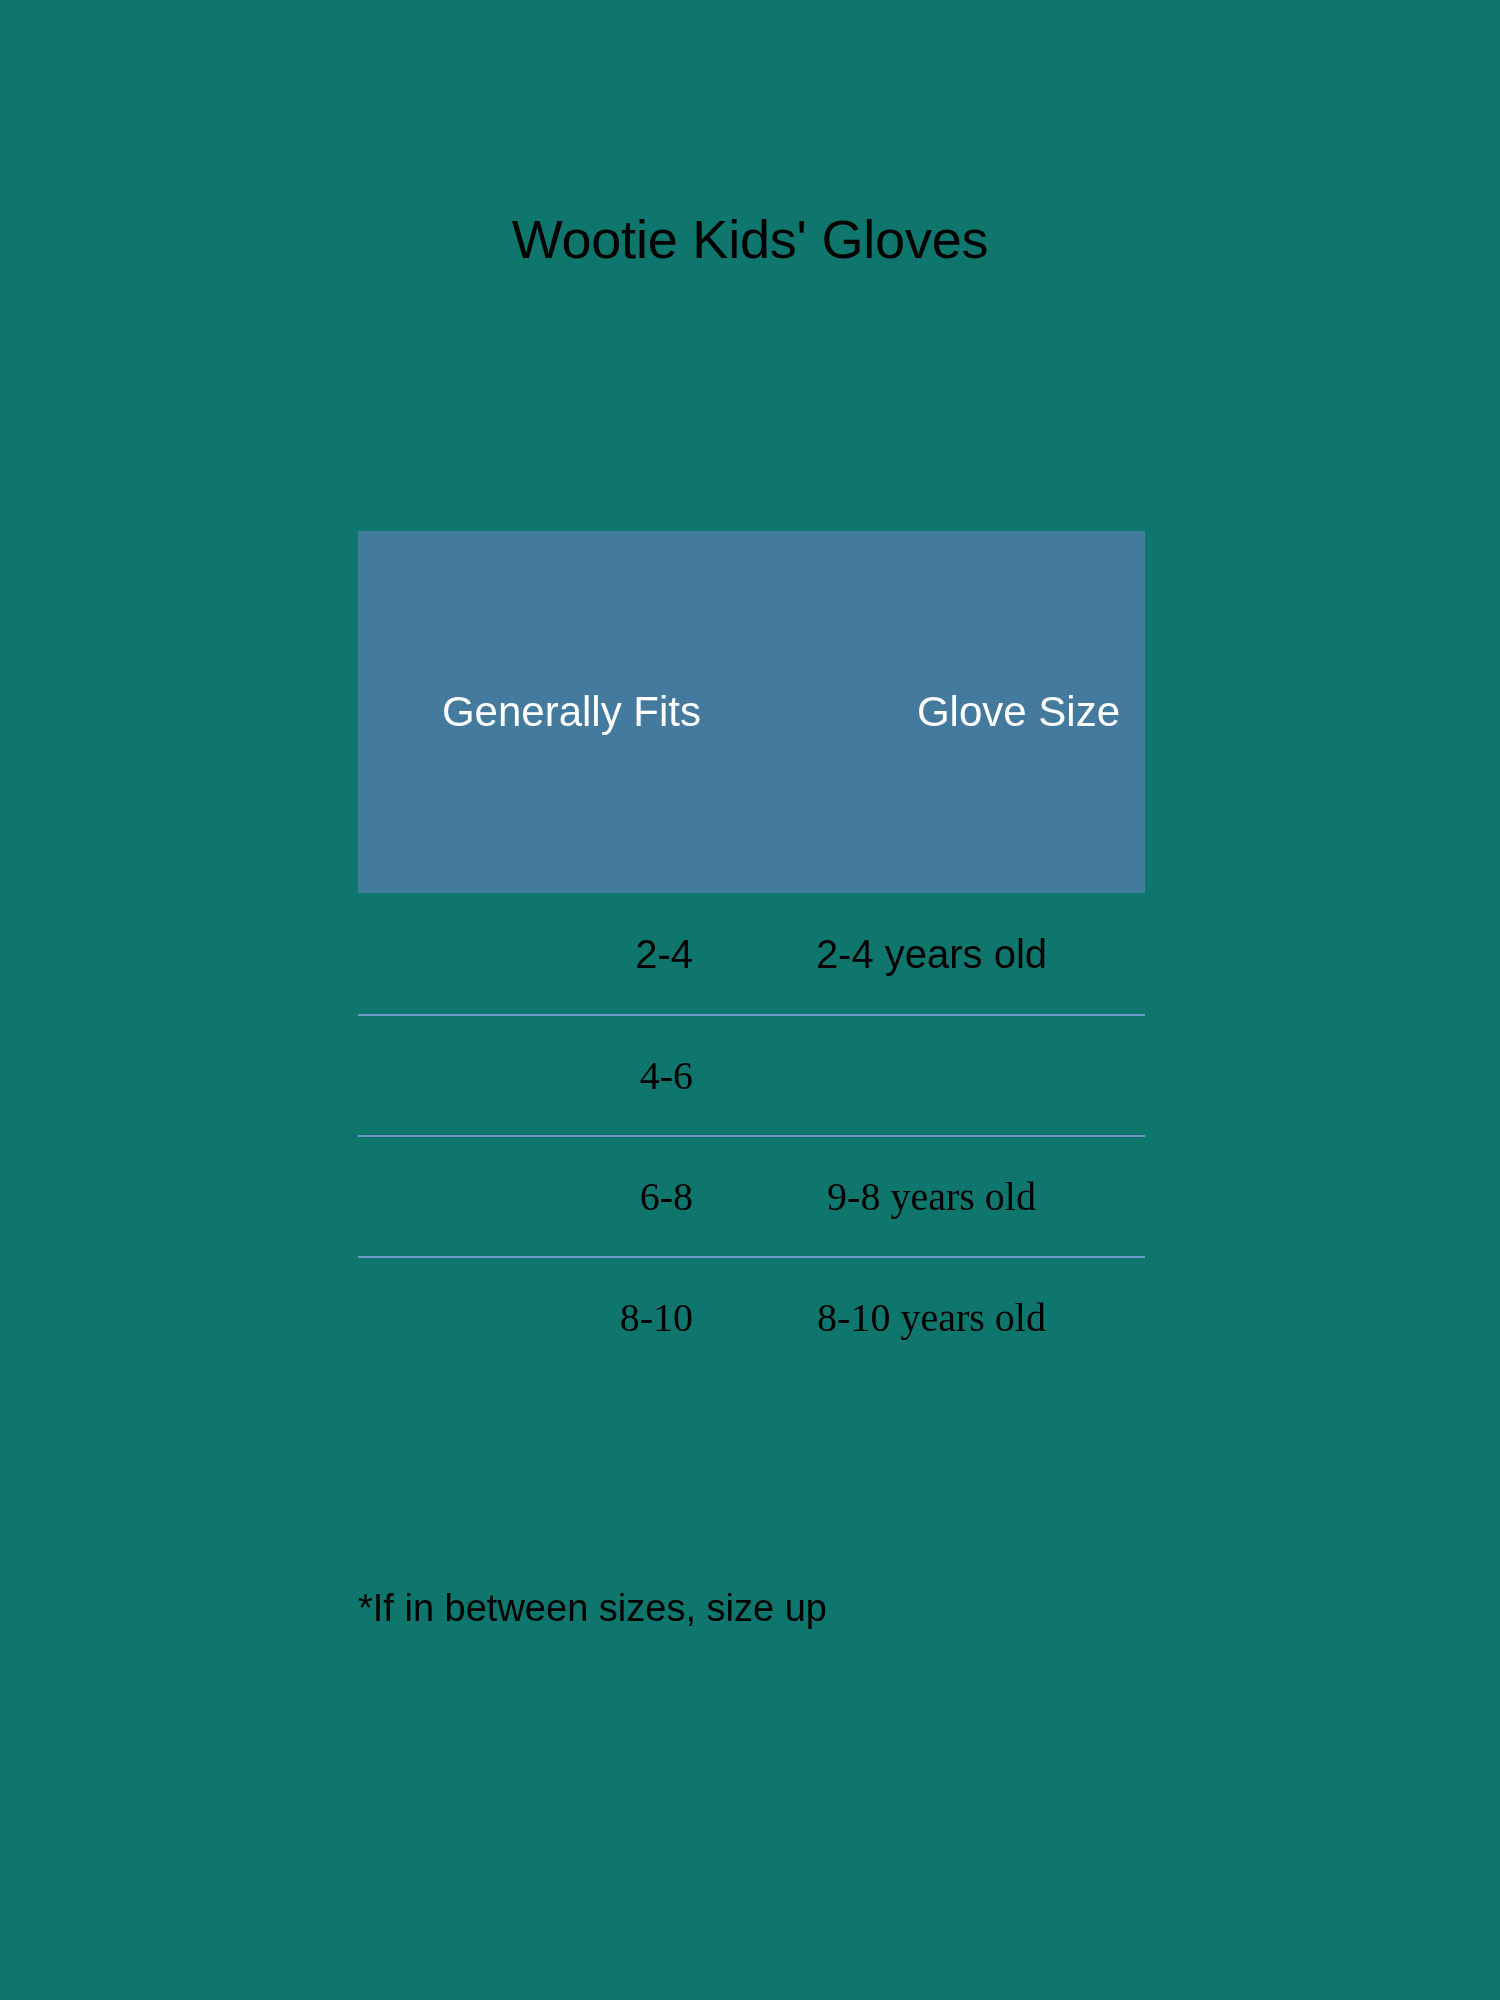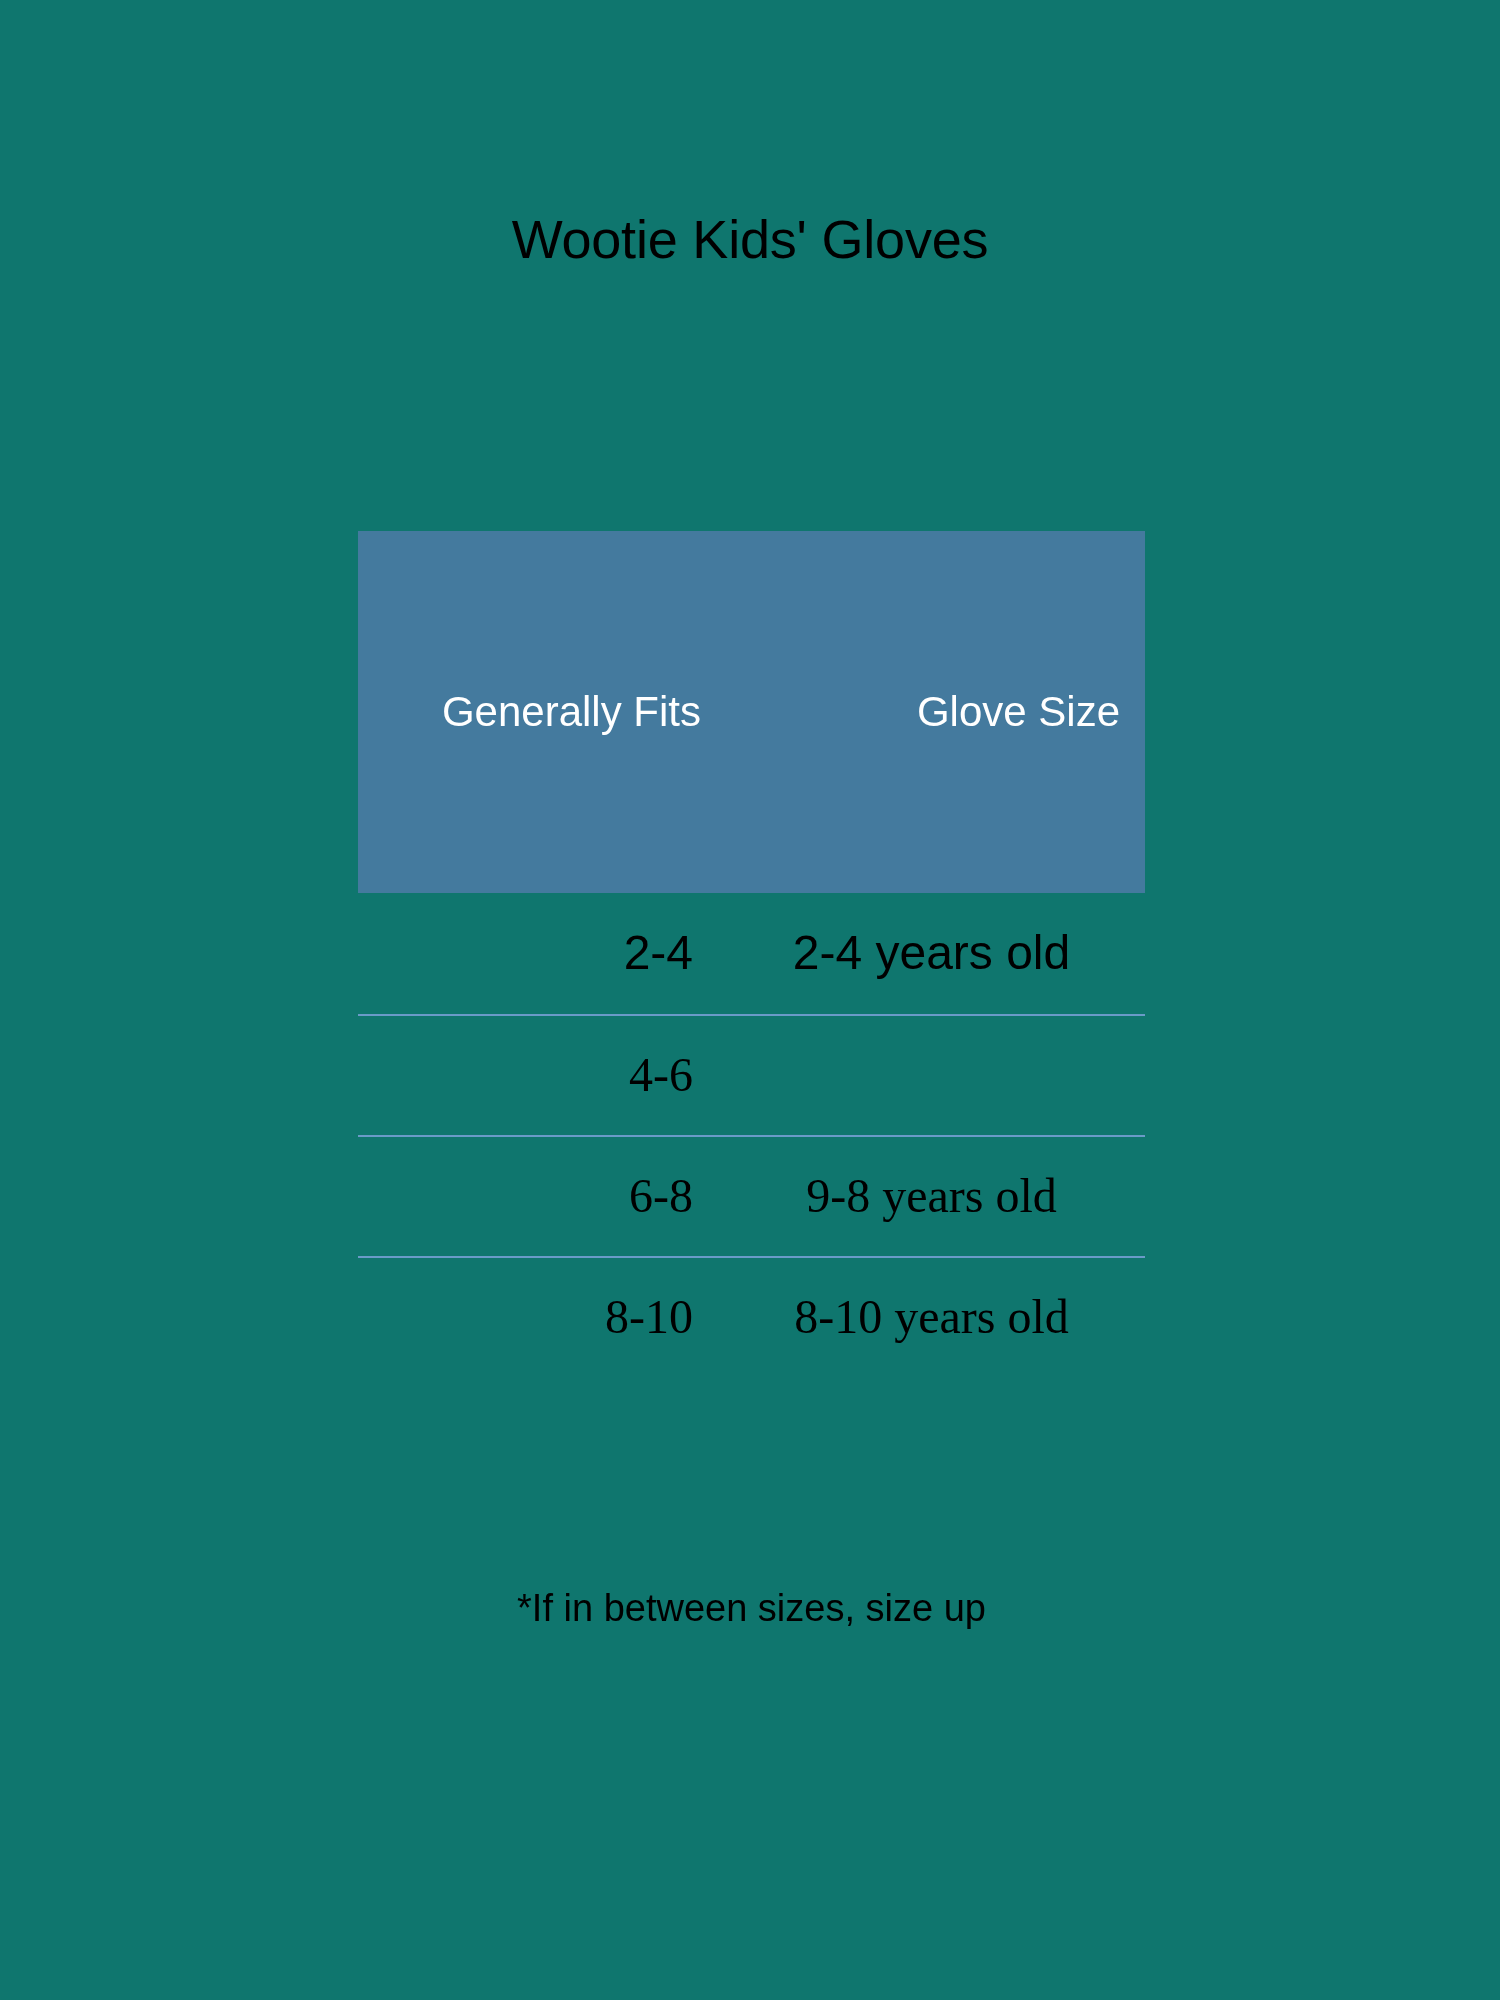--- a/index.html
+++ b/index.html
@@ -91,21 +91,21 @@
     display: flex;
     align-items: center;
     height: 121px;
     box-sizing: border-box;
   }
   .tr + .tr {
     border-top: 2px solid #6a9bc8;
     font-family: Liberation Serif, serif;
   }
   .td {
-    font-size: 48px;
+    font-size: 40px;
     font-weight: 400;
     color: #000000;
     line-height: 1.1;
     white-space: nowrap;
   }
   .td.col-size {
     width: 360px;
     text-align: right;
     padding-right: 25px;
     box-sizing: border-box;
@@ -115,21 +115,20 @@
     text-align: center;
     box-sizing: border-box;
   }
 
   
   .footnote {
     position: absolute;
     left: 358px;
     top: 1588px;
     width: 787px;
-    text-align: center;
     font-size: 38px;
     font-weight: 400;
     color: #000000;
     line-height: 1.1;
     white-space: nowrap;
   }
 </style>
 </head>
 <body>
 

